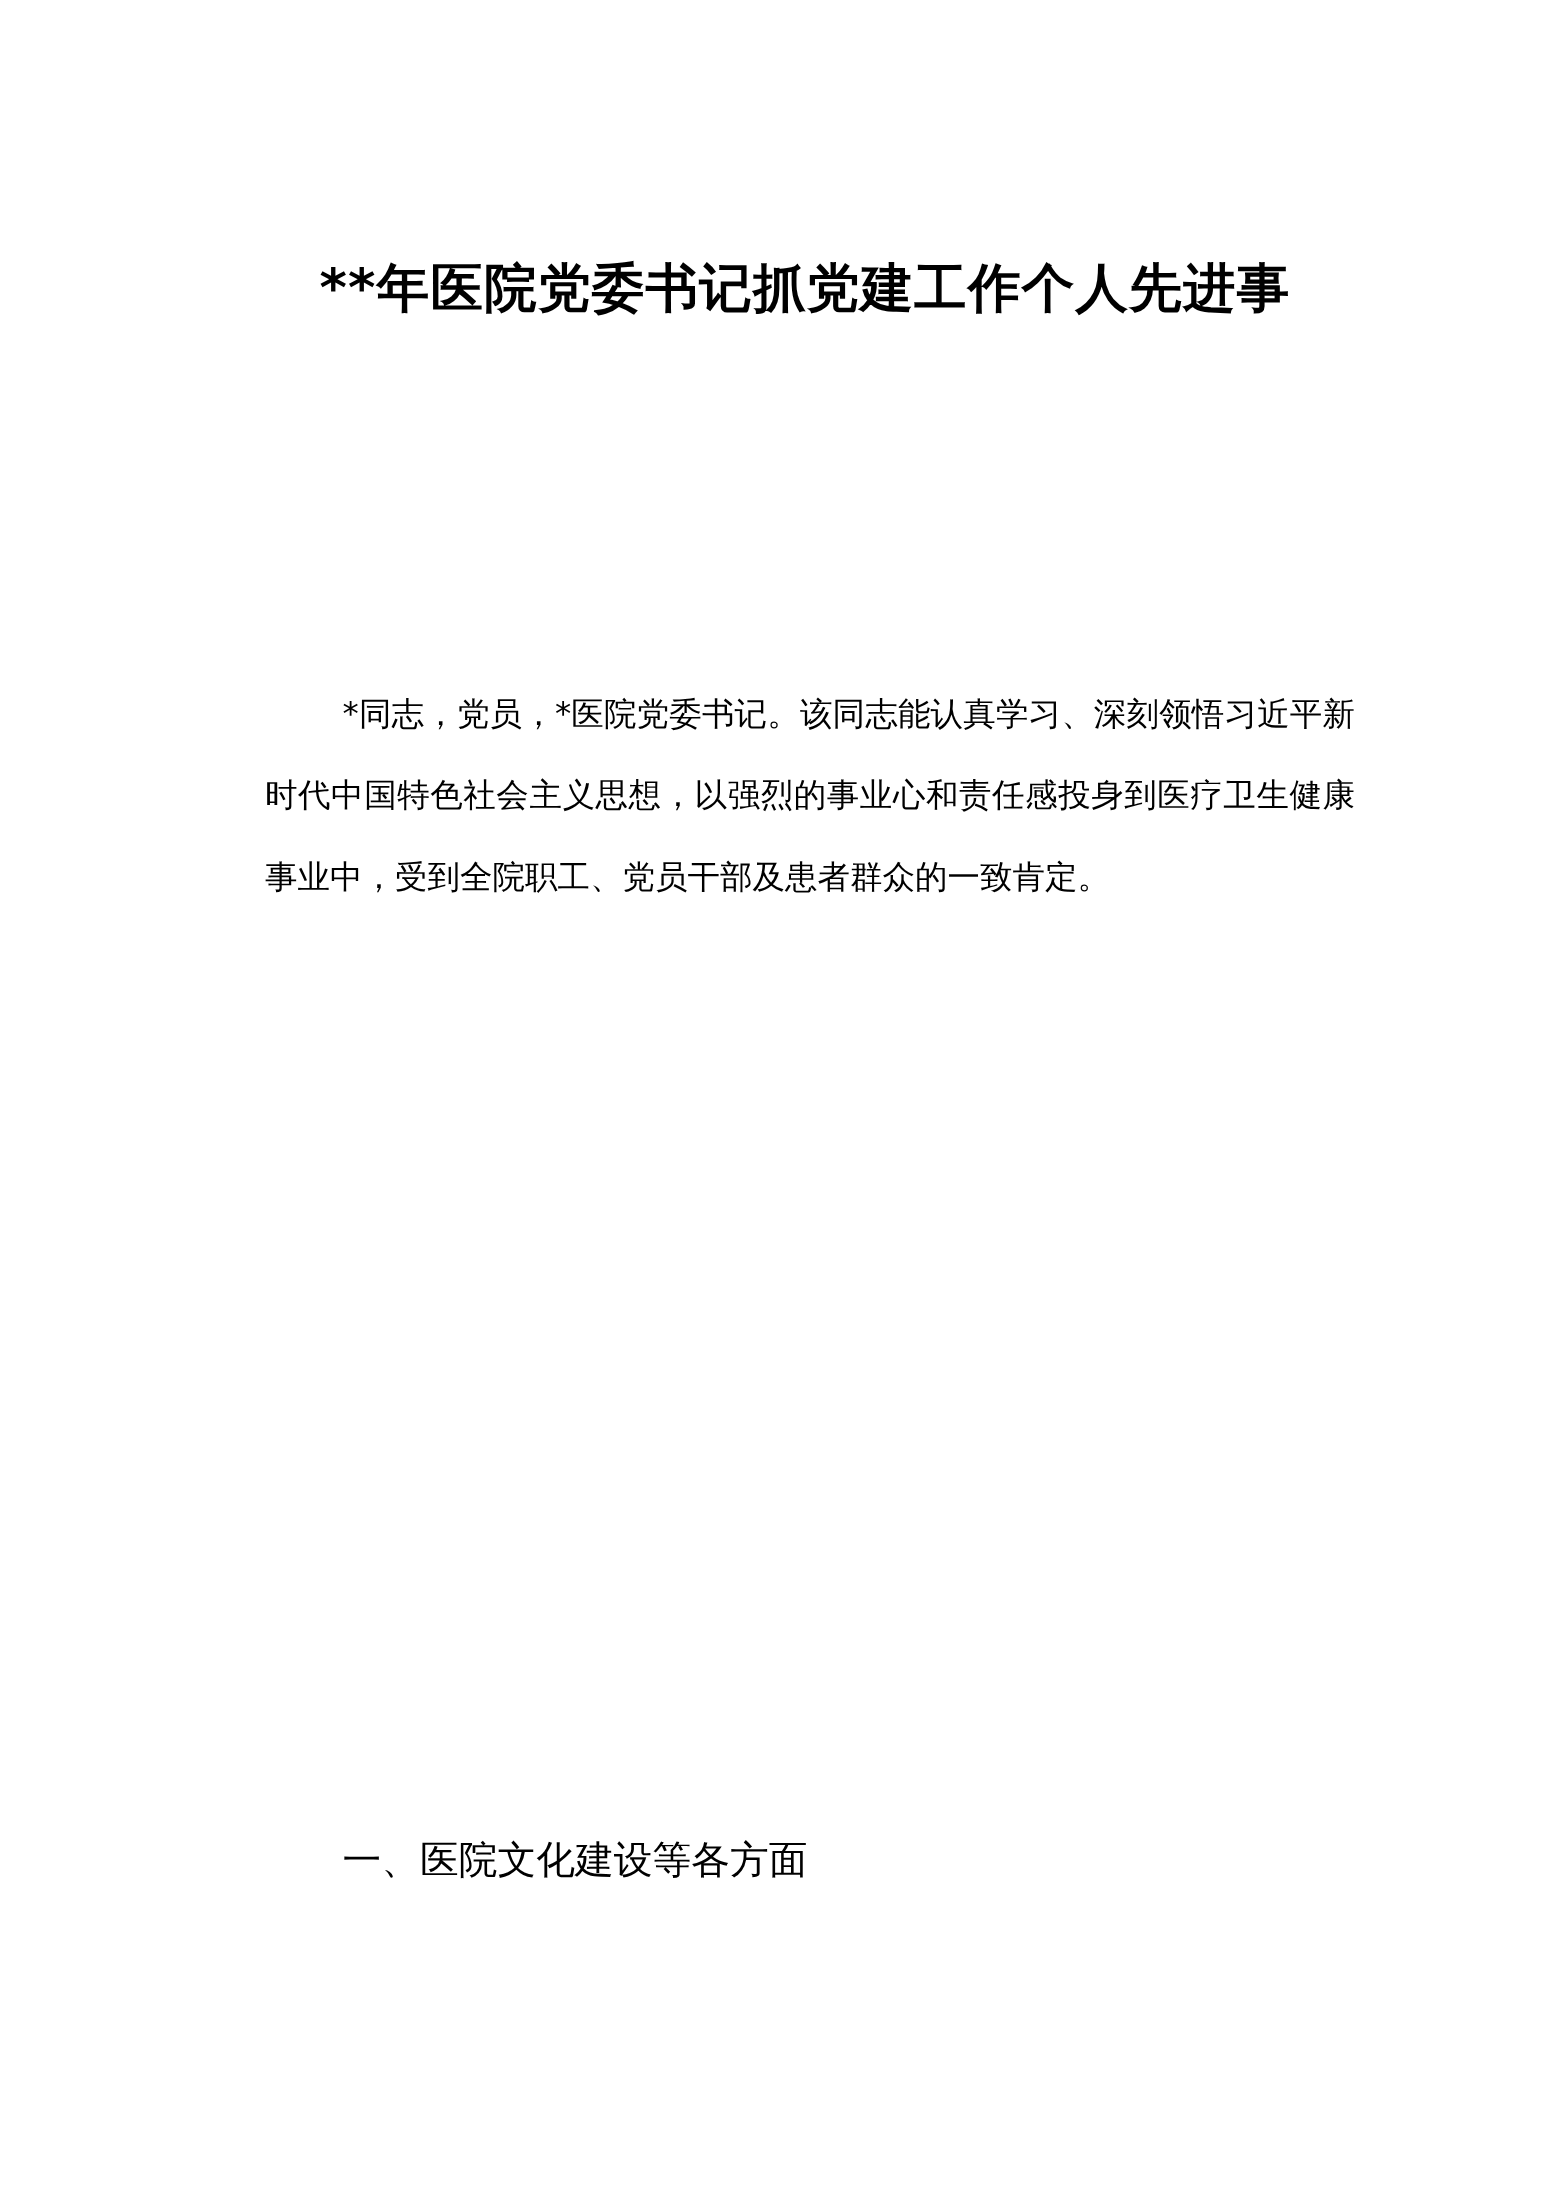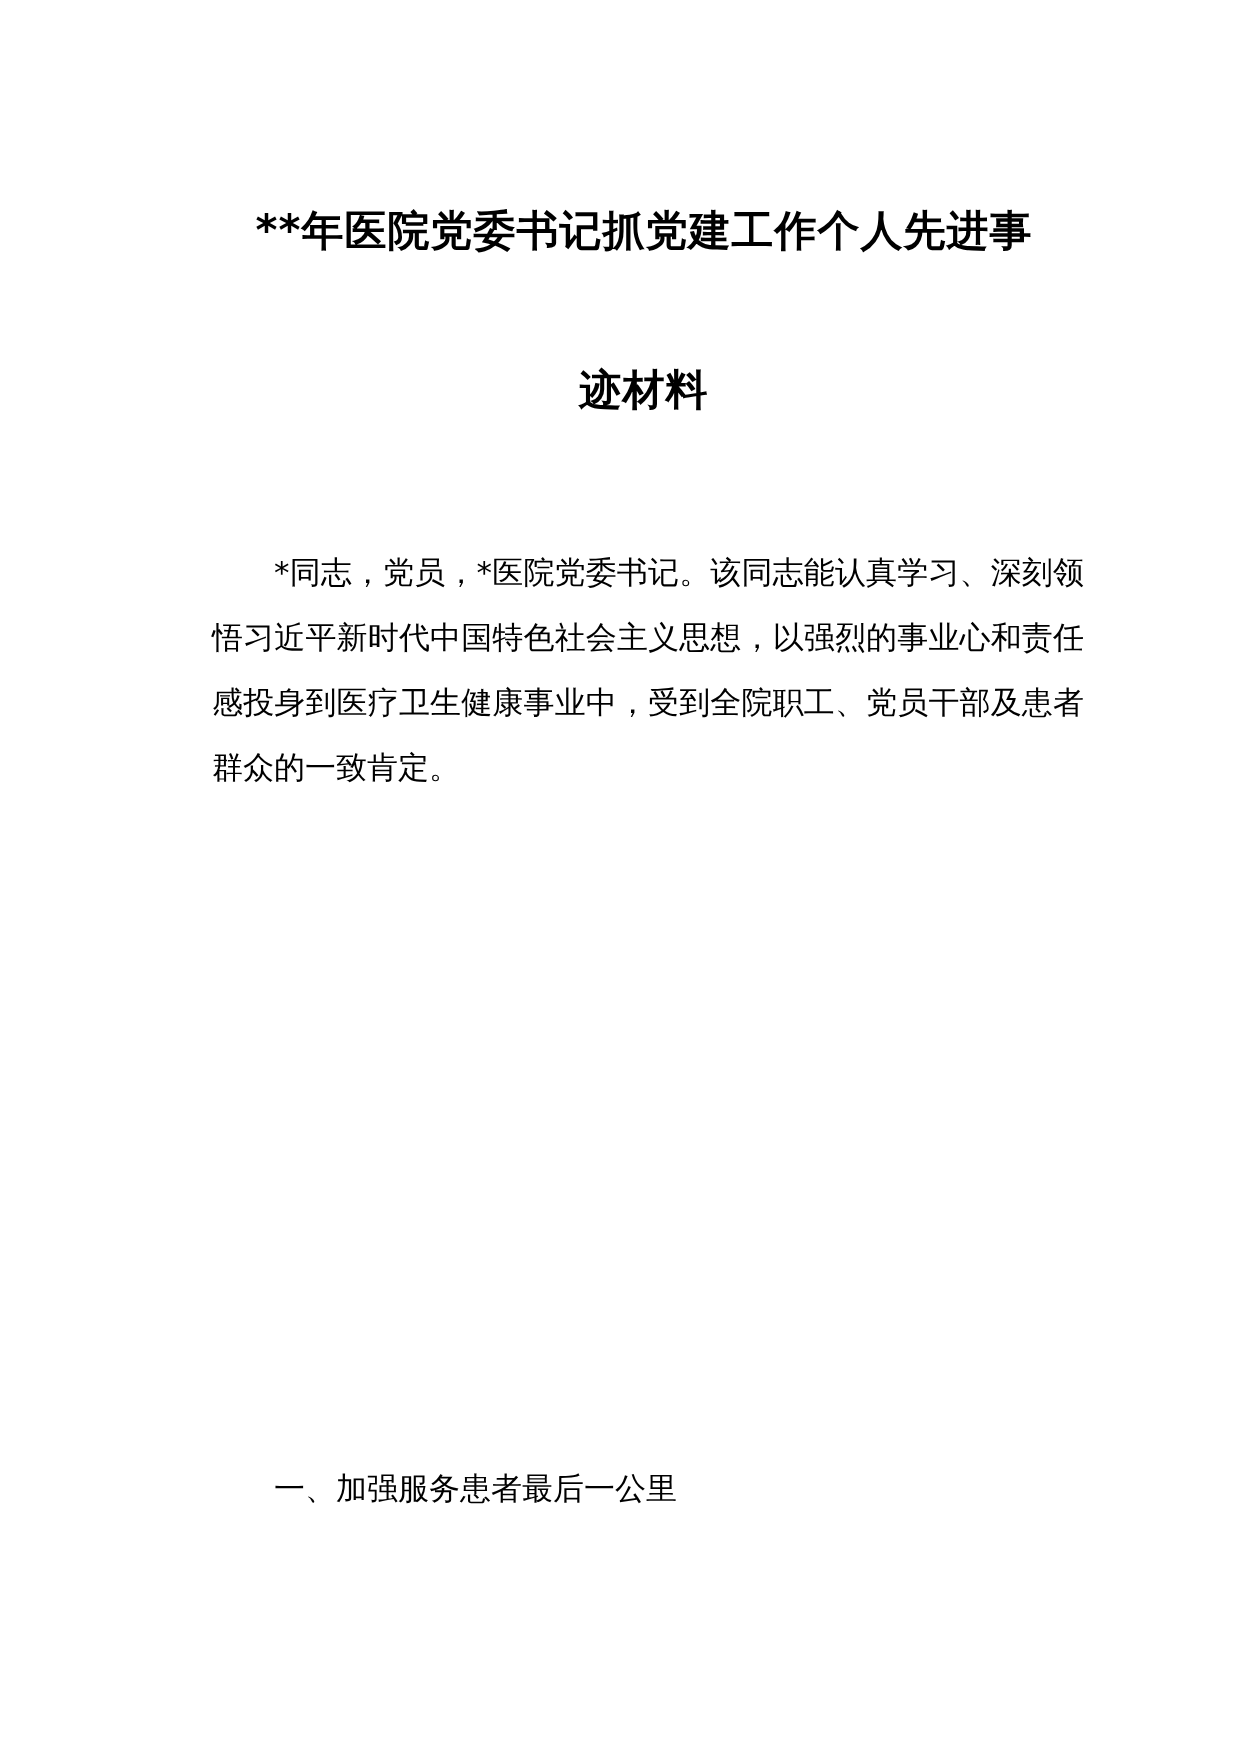--- a/index.html
+++ b/index.html
@@ -4,29 +4,28 @@
   <style>
     html, body { margin: 0; padding: 0; background: #ffffff; }
     body { width: 1240px; height: 1754px; position: relative; overflow: hidden;
       font-family: "DejaVu Sans", "Liberation Sans", sans-serif; color: #000; }
     .page { position: absolute; left: 0; top: 0; width: 1240px; height: 1754px; background: #fff; margin-left: 24px; }
     .title { position: absolute; left: 190px; width: 860px; text-align: center;
       font-weight: bold; font-size: 42px; letter-spacing: 1px; line-height: 50px; }
     .title.l1 { top: 206px; }
     .title.l2 { top: 365px; }
     .body-text { position: absolute; left: 188px; width: 872px;
-      font-size: 31px; line-height: 65px; text-align: justify; }
+      font-size: 26px; line-height: 65px; text-align: justify; }
     .p1 { top: 540px; }
     .p2 { top: 862px; }
     .indent { text-indent: 62px; }
     .heading { position: absolute; left: 250px; top: 1456px; font-size: 31px; line-height: 65px; }
   </style>
 </head>
 <body>
 
 <div class="page">
   <div class="title l1">**年医院党委书记抓党建工作个人先进事</div>
-  <div class="title l2">迹材料</div>
 
   <p class="body-text p1 indent" style="margin:0;">*同志，党员，*医院党委书记。该同志能认真学习、深刻领悟习近平新时代中国特色社会主义思想，以强烈的事业心和责任感投身到医疗卫生健康事业中，受到全院职工、党员干部及患者群众的一致肯定。</p>
 
-  <div class="heading">一、加强服务患者最后一公里</div>
+  <div class="heading">一、医院文化建设等各方面</div>
 </div>
 
 </body></html>

